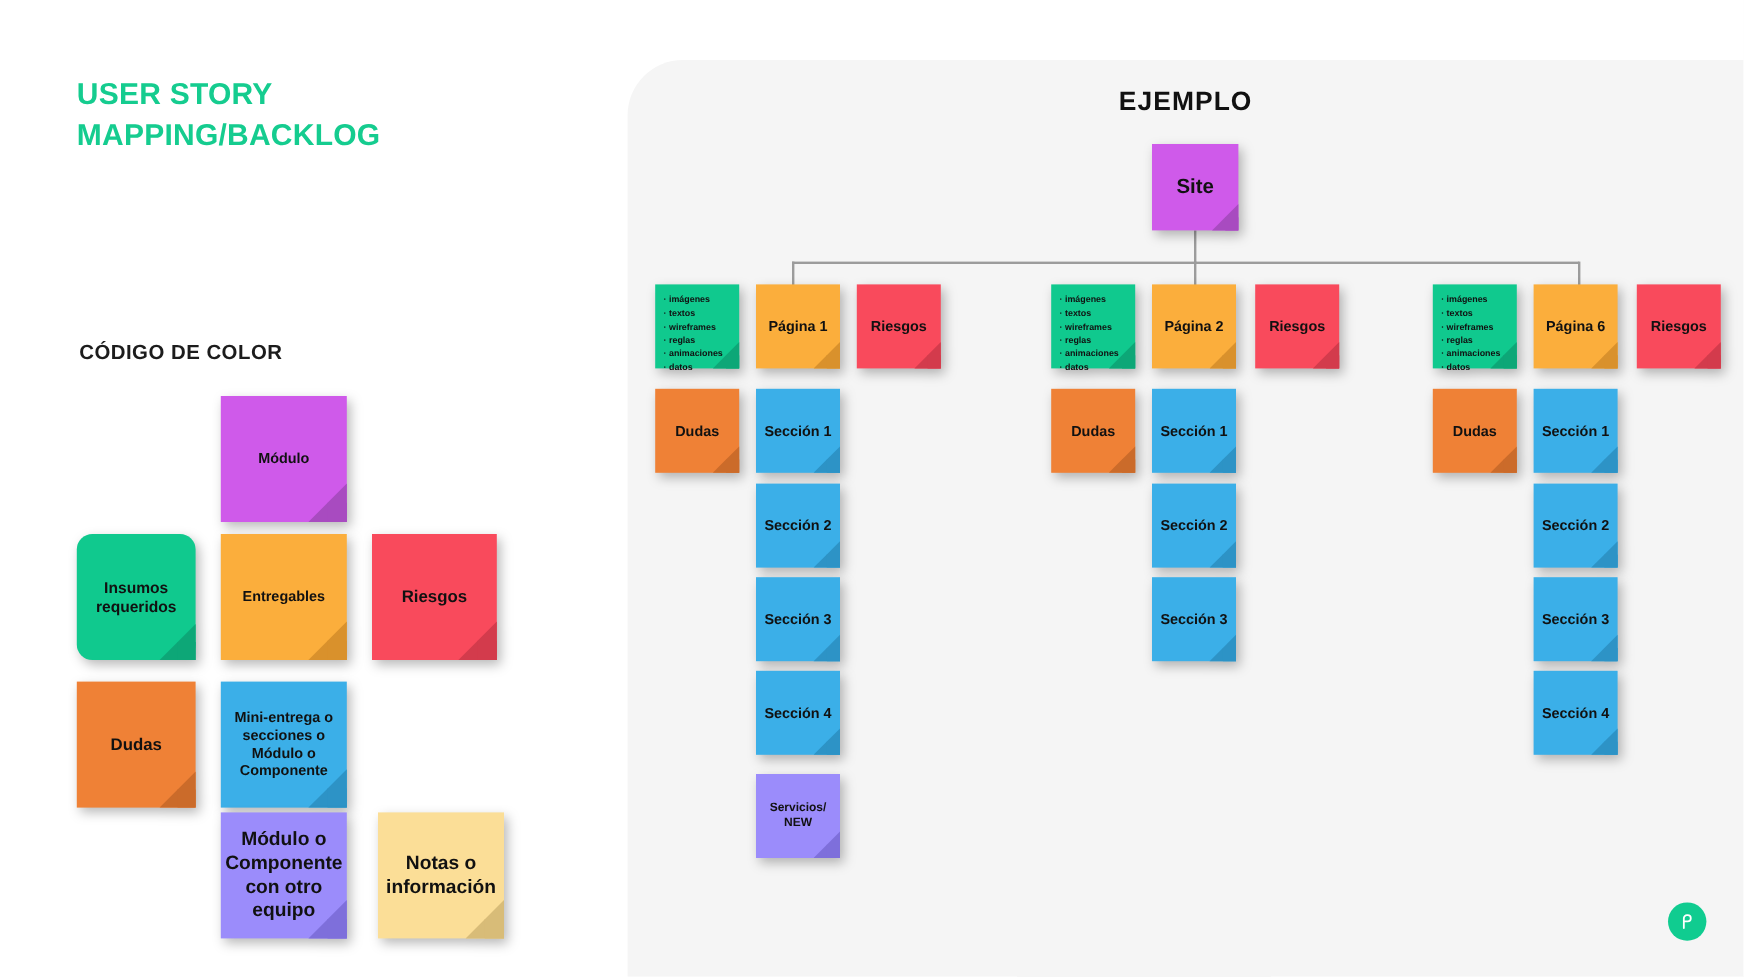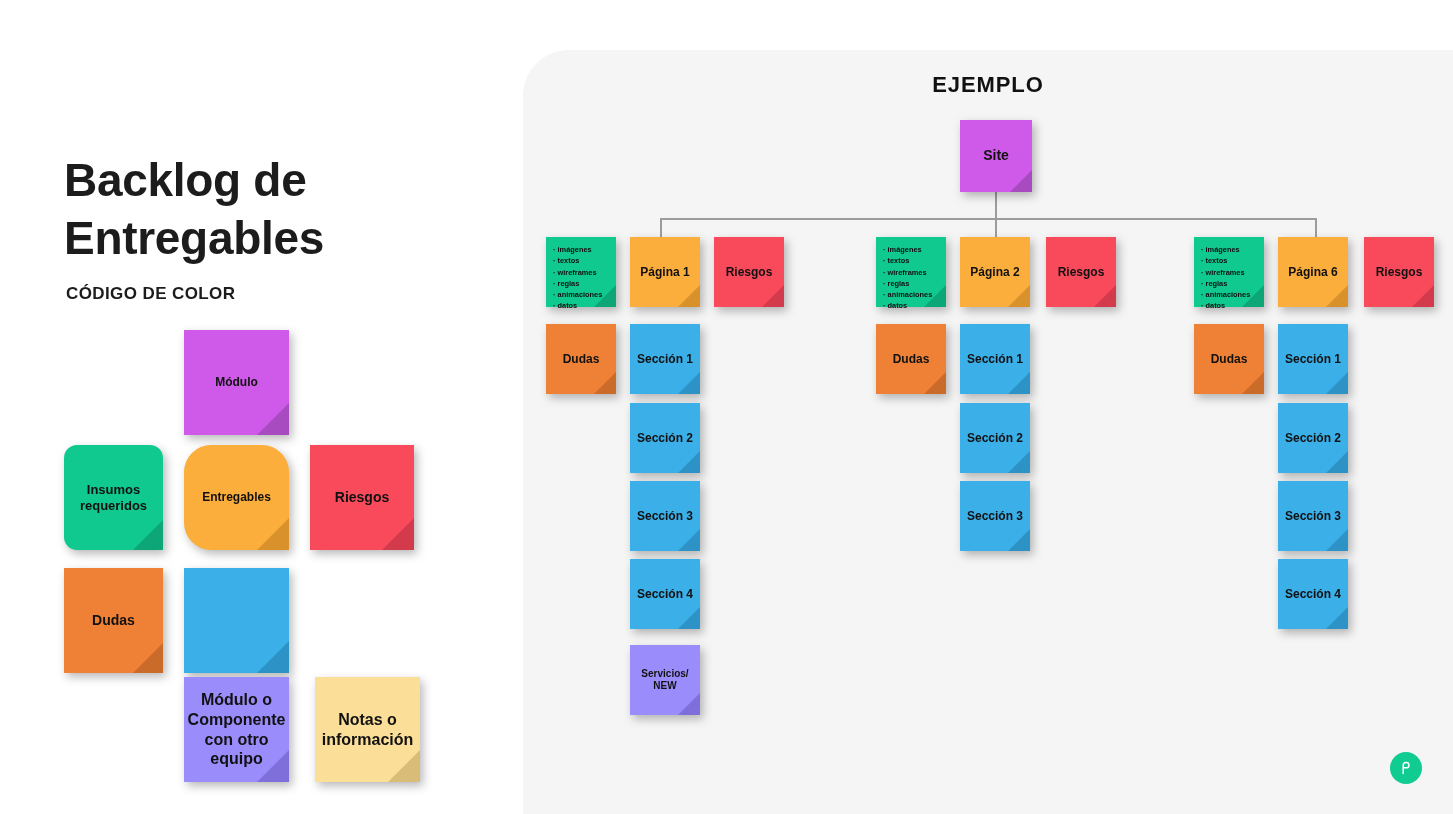--- a/index.html
+++ b/index.html
@@ -94,55 +94,56 @@
     display: flex; align-items: center; justify-content: center;
   }
   .logo svg { display: block; }
 </style>
 </head>
 <body>
 
 <div class="page">
 
   <div class="left">
-    <div class="maintitle">Backlog de Entregables</div>
+    <div class="kicker">USER STORY MAPPING/BACKLOG</div>
     <div class="subtitle">CÓDIGO DE COLOR</div>
     <div id="legend-host">
         <div class="note" style="left: 184px; top: 330px; width: 105px; height: 105px;">
           <div class="body" style="background: rgb(207, 90, 234);">
             <div class="label" style="font-size: 12px;">Módulo</div>
             <div class="fold" style="border-width: 16px; border-color: transparent rgb(168, 75, 192) rgb(168, 75, 192) transparent;"></div>
           </div>
         </div>
         <div class="note" style="left: 64px; top: 445px; width: 99px; height: 105px;">
           <div class="body" style="background: rgb(16, 201, 142); border-radius: 13px;">
             <div class="label" style="font-size: 13px;">Insumos requeridos</div>
             <div class="fold" style="border-width: 15px; border-color: transparent rgb(13, 167, 119) rgb(13, 167, 119) transparent;"></div>
           </div>
         </div>
         <div class="note" style="left: 184px; top: 445px; width: 105px; height: 105px;">
-          <div class="body" style="background: rgb(251, 174, 60); border-radius: 27px;">
+          <div class="body" style="background: rgb(251, 174, 60);">
             <div class="label" style="font-size: 12px;">Entregables</div>
             <div class="fold" style="border-width: 16px; border-color: transparent rgb(217, 145, 44) rgb(217, 145, 44) transparent;"></div>
           </div>
         </div>
         <div class="note" style="left: 310px; top: 445px; width: 104px; height: 105px;">
           <div class="body" style="background: rgb(249, 74, 92);">
             <div class="label" style="font-size: 14px;">Riesgos</div>
             <div class="fold" style="border-width: 16px; border-color: transparent rgb(211, 59, 76) rgb(211, 59, 76) transparent;"></div>
           </div>
         </div>
         <div class="note" style="left: 64px; top: 568px; width: 99px; height: 105px;">
           <div class="body" style="background: rgb(239, 129, 54);">
             <div class="label" style="font-size: 14px;">Dudas</div>
             <div class="fold" style="border-width: 15px; border-color: transparent rgb(203, 107, 42) rgb(203, 107, 42) transparent;"></div>
           </div>
         </div>
         <div class="note" style="left: 184px; top: 568px; width: 105px; height: 105px;">
           <div class="body" style="background: rgb(59, 175, 232);">
+            <div class="label" style="font-size: 12px;">Mini-entrega o secciones o Módulo o Componente</div>
             <div class="fold" style="border-width: 16px; border-color: transparent rgb(45, 147, 198) rgb(45, 147, 198) transparent;"></div>
           </div>
         </div>
         <div class="note" style="left: 184px; top: 677px; width: 105px; height: 105px;">
           <div class="body" style="background: rgb(155, 140, 251);">
             <div class="label" style="font-size: 16px;">Módulo o Componente con otro equipo</div>
             <div class="fold" style="border-width: 16px; border-color: transparent rgb(126, 111, 219) rgb(126, 111, 219) transparent;"></div>
           </div>
         </div>
         <div class="note" style="left: 315px; top: 677px; width: 105px; height: 105px;">
@@ -161,21 +162,21 @@
   <div id="conn-host">
       <div class="conn v" style="left: 995px; top: 192px; background: rgb(156, 156, 156); height: 27px;"></div>
       <div class="conn h" style="left: 660px; top: 218px; background: rgb(156, 156, 156); width: 656px;"></div>
       <div class="conn v" style="left: 660px; top: 218px; background: rgb(156, 156, 156); height: 20px;"></div>
       <div class="conn v" style="left: 995px; top: 218px; background: rgb(156, 156, 156); height: 20px;"></div>
       <div class="conn v" style="left: 1315px; top: 218px; background: rgb(156, 156, 156); height: 20px;"></div>
     </div>
   <div id="map-host">
       <div class="note" style="left: 960px; top: 120px; width: 72px; height: 72px;">
         <div class="body" style="background: rgb(207, 90, 234);">
-          <div class="label" style="font-size: 14px;">Site</div>
+          <div class="label" style="font-size: 17px;">Site</div>
           <div class="fold" style="border-width: 11px; border-color: transparent rgb(168, 75, 192) rgb(168, 75, 192) transparent;"></div>
         </div>
       </div>
       <div class="note bullets" style="left: 546px; top: 237px; width: 70px; height: 70px;">
         <div class="body" style="background: rgb(16, 201, 142);">
           <div class="label" style="font-size: 10px;">
             <ul class="bullet-list">
               <li>imágenes</li>
               <li>textos</li>
               <li>wireframes</li>

